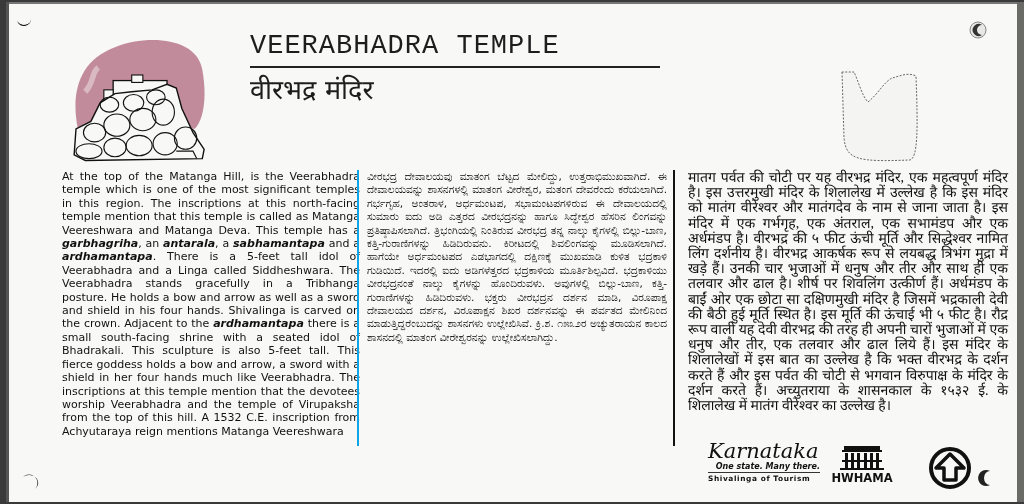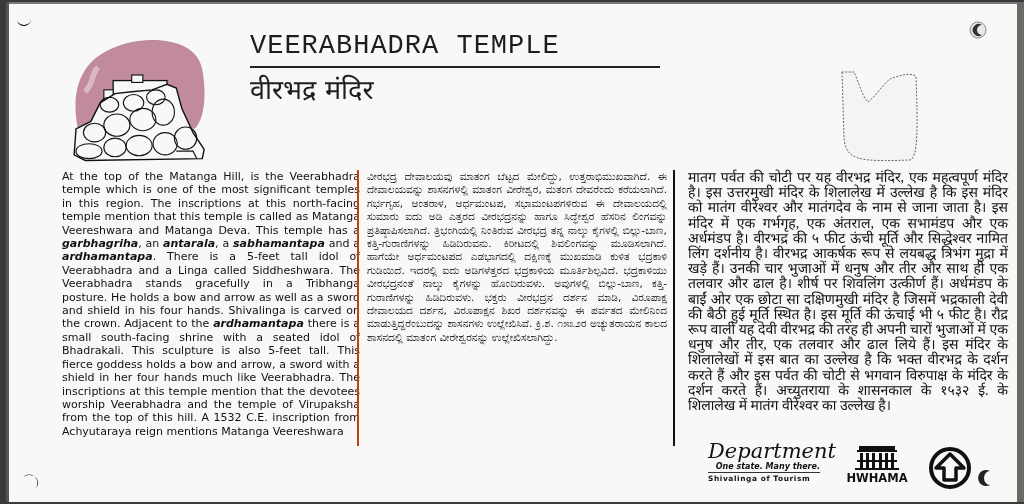--- a/index.html
+++ b/index.html
@@ -41,34 +41,34 @@
   .stamp { position: absolute; left: 838px; top: 68px; width: 82px; height: 96px; }
   .stamp svg { width: 100%; height: 100%; }
 
   .col {
     position: absolute; top: 170px; font-size: 11px; line-height: 13.4px; color: #111;
     text-align: justify;
   }
   .col-en { left: 62px; width: 298px; font-family: "DejaVu Sans", sans-serif; }
   .col-en i { font-style: italic; font-weight: bold; }
   .col-kn {
-    left: 357px; width: 318px; border-left: 2px solid #c2410c; border-right: 2px solid #111;
+    left: 357px; width: 318px; border-left: 2px solid #0ea5e9; border-right: 2px solid #111;
     padding: 0 6px 0 8px; height: 276px; box-sizing: border-box; font-size: 10.6px;
   }
   .col-hi { left: 688px; width: 320px; font-size: 14px; line-height: 15.2px; font-family: Liberation Serif, serif; }
 
   .footer-logos { position: absolute; top: 440px; left: 700px; width: 280px; height: 56px; }
   .karnataka { position: absolute; left: 8px; top: 0; width: 112px; }
   .kar-word {
     font-family: "DejaVu Serif", serif; font-style: italic; font-size: 21px; color: #111;
     line-height: 22px;
   }
   .kar-tag { font-size: 8px; font-style: italic; font-weight: bold; color: #111; text-align: right; border-bottom: 1px solid #333; line-height: 10px; }
   .kar-dept { font-size: 7.4px; font-weight: bold; color: #111; letter-spacing: 0.6px; line-height: 11px; }
-  .hwhama { position: absolute; left: 146px; top: 4px; width: 62px; text-align: center; }
+  .hwhama { position: absolute; left: 131px; top: 4px; width: 62px; text-align: center; }
   .hwhama svg { width: 44px; height: 26px; display: block; margin: 0 auto; }
   .hwhama-label { font-size: 11.5px; font-weight: bold; color: #111; line-height: 16px; }
   .whc { position: absolute; left: 228px; top: 6px; width: 44px; height: 44px; }
   .whc svg { width: 44px; height: 44px; }
 </style>
 </head>
 <body>
 
 <div class="board"></div>
 
@@ -132,21 +132,21 @@
 </div>
 
 <div class="col col-en"><span>At the top of the Matanga Hill, is the Veerabhadra temple which is one of the most significant temples in this region. The inscriptions at this north-facing temple mention that this temple is called as Matanga Veereshwara and Matanga Deva. This temple has a </span><i>garbhagriha</i><span>, an </span><i>antarala</i><span>, a </span><i>sabhamantapa</i><span> and a </span><i>ardhamantapa</i><span>. There is a 5-feet tall idol of Veerabhadra and a Linga called Siddheshwara. The Veerabhadra stands gracefully in a Tribhanga posture. He holds a bow and arrow as well as a sword and shield in his four hands. Shivalinga is carved on the crown. Adjacent to the </span><i>ardhamantapa</i><span> there is a small south-facing shrine with a seated idol of Bhadrakali. This sculpture is also 5-feet tall. This fierce goddess holds a bow and arrow, a sword with a shield in her four hands much like Veerabhadra. The inscriptions at this temple mention that the devotees worship Veerabhadra and the temple of Virupaksha from the top of this hill. A 1532 C.E. inscription from Achyutaraya reign mentions Matanga Veereshwara</span></div>
 
 <div class="col col-kn">ವೀರಭದ್ರ ದೇವಾಲಯವು ಮಾತಂಗ ಬೆಟ್ಟದ ಮೇಲಿದ್ದು, ಉತ್ತರಾಭಿಮುಖವಾಗಿದೆ. ಈ ದೇವಾಲಯವನ್ನು ಶಾಸನಗಳಲ್ಲಿ ಮಾತಂಗ ವೀರೇಶ್ವರ, ಮತಂಗ ದೇವರೆಂದು ಕರೆಯಲಾಗಿದೆ. ಗರ್ಭಗೃಹ, ಅಂತರಾಳ, ಅರ್ಧಮಂಟಪ, ಸಭಾಮಂಟಪಗಳಿರುವ ಈ ದೇವಾಲಯದಲ್ಲಿ ಸುಮಾರು ಐದು ಅಡಿ ಎತ್ತರದ ವೀರಭದ್ರನನ್ನು ಹಾಗೂ ಸಿದ್ಧೇಶ್ವರ ಹೆಸರಿನ ಲಿಂಗವನ್ನು ಪ್ರತಿಷ್ಠಾಪಿಸಲಾಗಿದೆ. ತ್ರಿಭಂಗಿಯಲ್ಲಿ ನಿಂತಿರುವ ವೀರಭದ್ರ ತನ್ನ ನಾಲ್ಕು ಕೈಗಳಲ್ಲಿ ಬಿಲ್ಲು-ಬಾಣ, ಕತ್ತಿ-ಗುರಾಣಿಗಳನ್ನು ಹಿಡಿದಿರುವನು. ಕಿರೀಟದಲ್ಲಿ ಶಿವಲಿಂಗವನ್ನು ಮೂಡಿಸಲಾಗಿದೆ. ಹಾಗೆಯೇ ಅರ್ಧಮಂಟಪದ ಎಡಭಾಗದಲ್ಲಿ ದಕ್ಷಿಣಕ್ಕೆ ಮುಖಮಾಡಿ ಕುಳಿತ ಭದ್ರಕಾಳಿ ಗುಡಿಯಿದೆ. ಇದರಲ್ಲಿ ಐದು ಅಡಿಗಳೆತ್ತರದ ಭದ್ರಕಾಳಿಯ ಮೂರ್ತಿಶಿಲ್ಪವಿದೆ. ಭದ್ರಕಾಳಿಯು ವೀರಭದ್ರನಂತೆ ನಾಲ್ಕು ಕೈಗಳನ್ನು ಹೊಂದಿರುವಳು. ಅವುಗಳಲ್ಲಿ ಬಿಲ್ಲು-ಬಾಣ, ಕತ್ತಿ-ಗುರಾಣಿಗಳನ್ನು ಹಿಡಿದಿರುವಳು. ಭಕ್ತರು ವೀರಭದ್ರನ ದರ್ಶನ ಮಾಡಿ, ವಿರೂಪಾಕ್ಷ ದೇವಾಲಯದ ದರ್ಶನ, ವಿರೂಪಾಕ್ಷನ ಶಿಖರ ದರ್ಶನವನ್ನು ಈ ಪರ್ವತದ ಮೇಲಿನಿಂದ ಮಾಡುತ್ತಿದ್ದರೆಂಬುದನ್ನು ಶಾಸನಗಳು ಉಲ್ಲೇಖಿಸಿವೆ. ಕ್ರಿ.ಶ. ೧೫೩೨ರ ಅಚ್ಯುತರಾಯನ ಕಾಲದ ಶಾಸನದಲ್ಲಿ ಮಾತಂಗ ವೀರೇಶ್ವರನನ್ನು ಉಲ್ಲೇಖಿಸಲಾಗಿದ್ದು.</div>
 
 <div class="col col-hi">मातग पर्वत की चोटी पर यह वीरभद्र मंदिर, एक महत्वपूर्ण मंदिर है। इस उत्तरमुखी मंदिर के शिलालेख में उल्लेख है कि इस मंदिर को मातंग वीरेश्वर और मातंगदेव के नाम से जाना जाता है। इस मंदिर में एक गर्भगृह, एक अंतराल, एक सभामंडप और एक अर्धमंडप है। वीरभद्र की ५ फीट ऊंची मूर्ति और सिद्धेश्वर नामित लिंग दर्शनीय है। वीरभद्र आकर्षक रूप से लयबद्ध त्रिभंग मुद्रा में खड़े हैं। उनकी चार भुजाओं में धनुष और तीर और साथ ही एक तलवार और ढाल है। शीर्ष पर शिवलिंग उत्कीर्ण हैं। अर्धमंडप के बाईं ओर एक छोटा सा दक्षिणमुखी मंदिर है जिसमें भद्रकाली देवी की बैठी हुई मूर्ति स्थित है। इस मूर्ति की ऊंचाई भी ५ फीट है। रौद्र रूप वाली यह देवी वीरभद्र की तरह ही अपनी चारों भुजाओं में एक धनुष और तीर, एक तलवार और ढाल लिये हैं। इस मंदिर के शिलालेखों में इस बात का उल्लेख है कि भक्त वीरभद्र के दर्शन करते हैं और इस पर्वत की चोटी से भगवान विरुपाक्ष के मंदिर के दर्शन करते हैं। अच्युतराया के शासनकाल के १५३२ ई. के शिलालेख में मातंग वीरेश्वर का उल्लेख है।</div>
 
 <div class="footer-logos">
   <div class="karnataka">
-    <div class="kar-word">Department</div>
+    <div class="kar-word">Karnataka</div>
     <div class="kar-tag">One state. Many there.</div>
     <div class="kar-dept">Shivalinga of Tourism</div>
   </div>
   <div class="hwhama">
     <svg viewBox="0 0 44 26">
       <rect x="4" y="2" width="36" height="4" fill="#111"></rect>
       <rect x="2" y="6" width="40" height="2" fill="#111"></rect>
       <g fill="#111">
         <rect x="5" y="9" width="3" height="7"></rect>
           <rect x="11" y="9" width="3" height="7"></rect>

